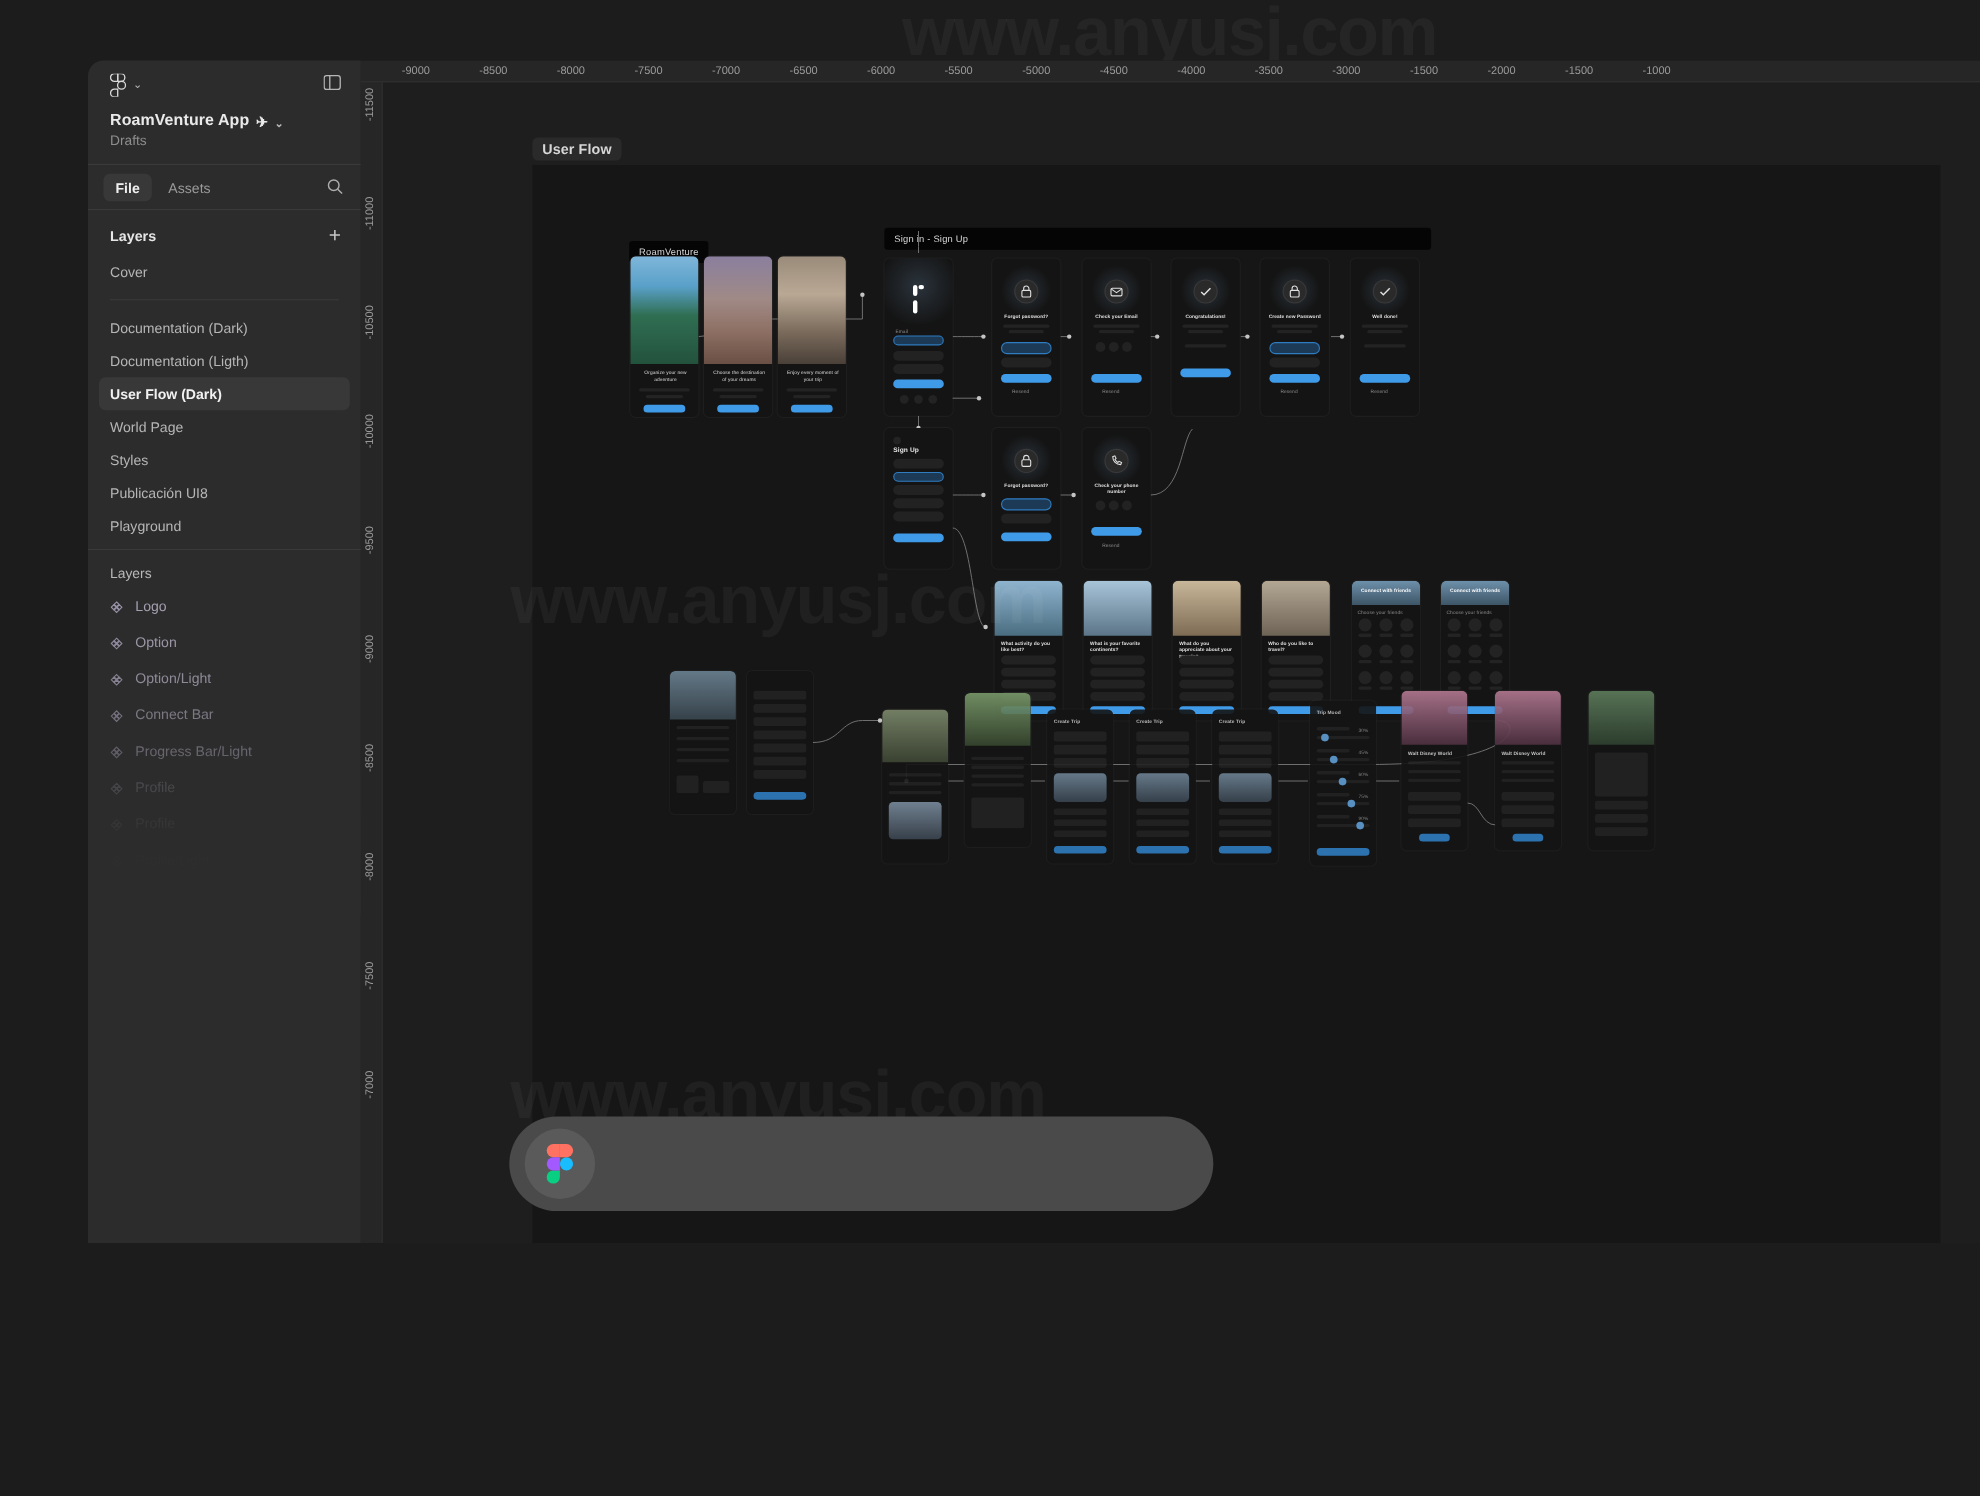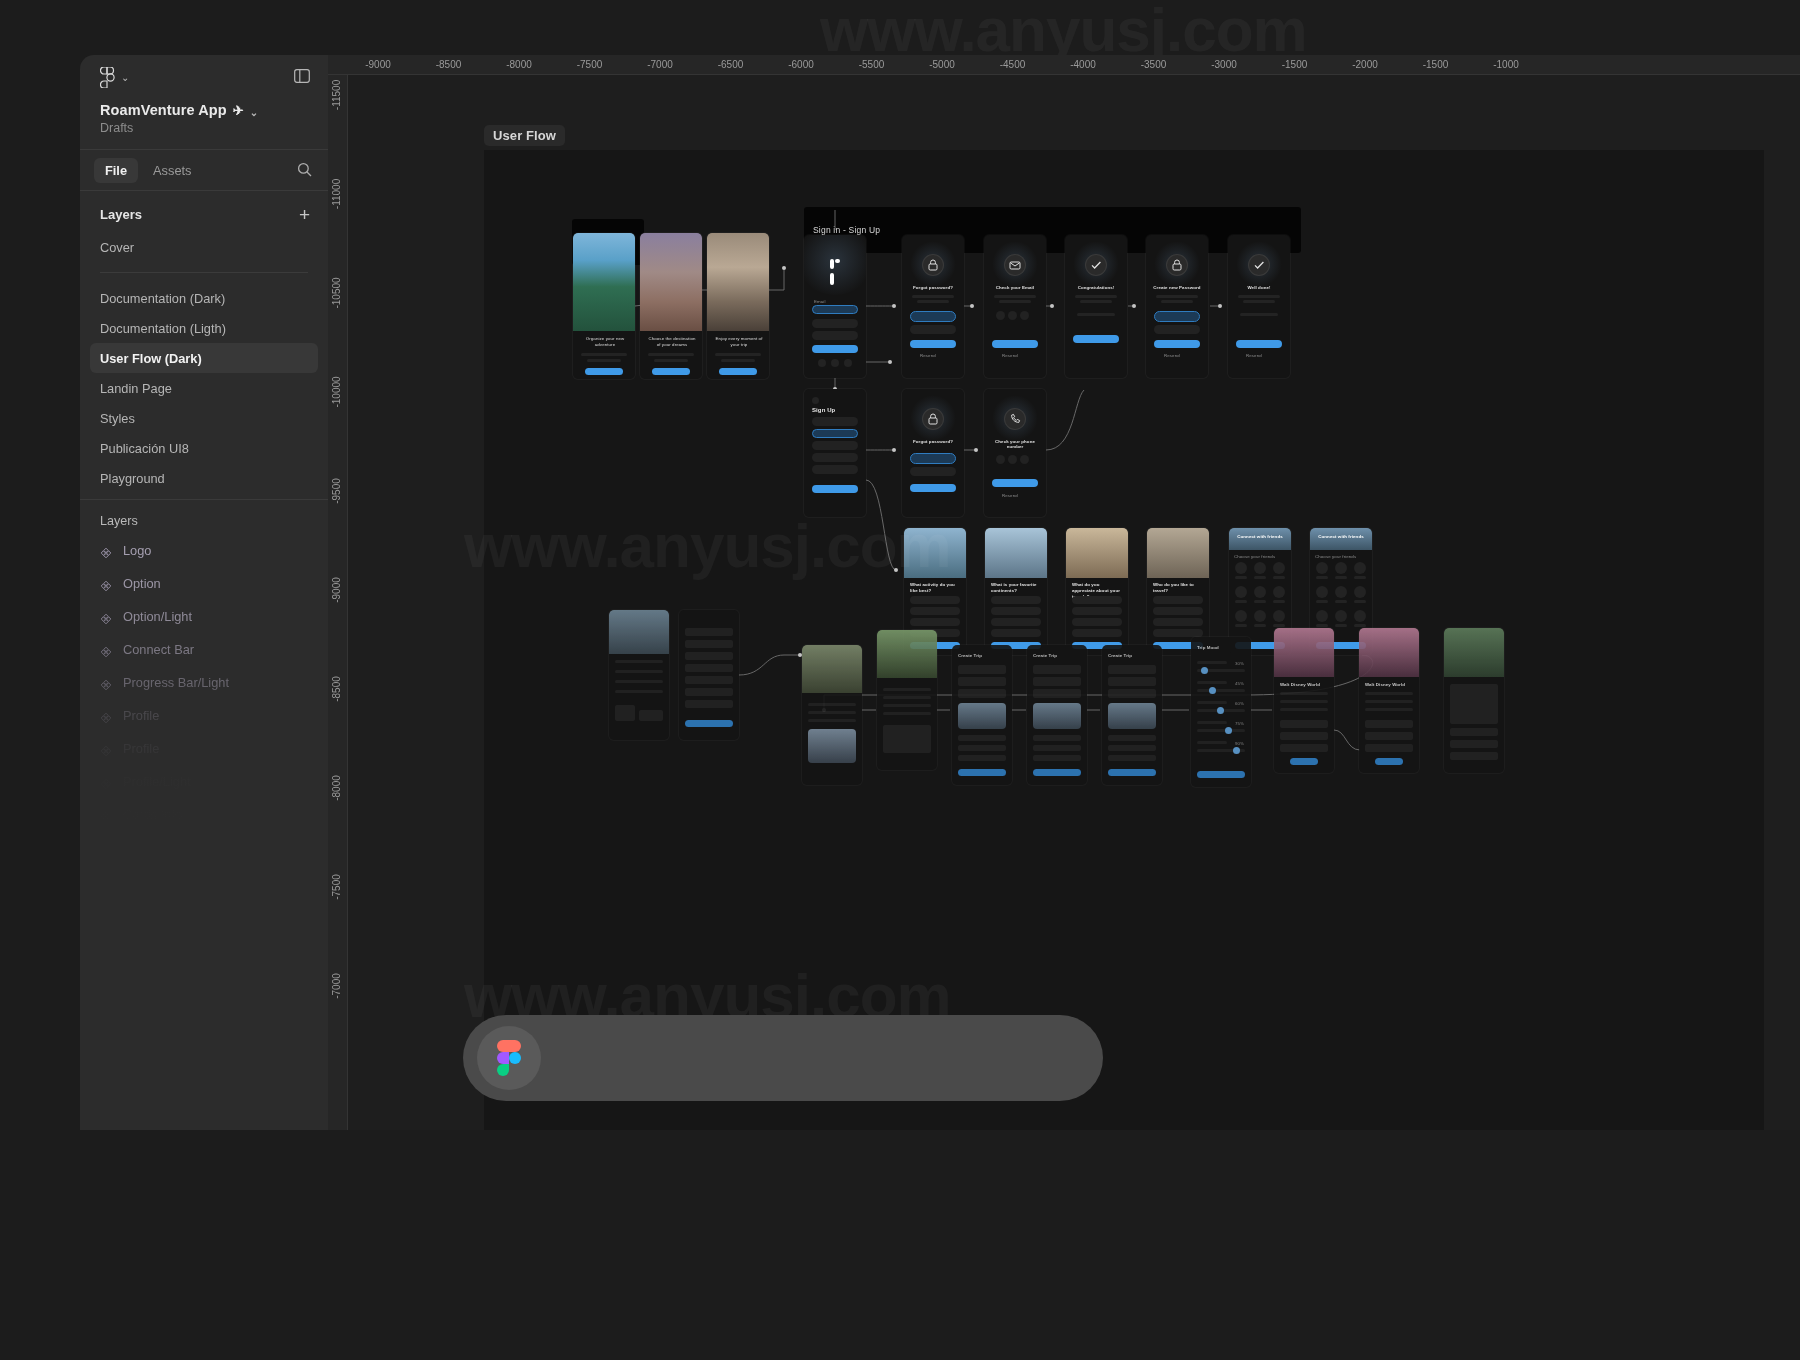--- a/index.html
+++ b/index.html
@@ -140,21 +140,21 @@
   .board-tab {
     position: absolute; left: 136px; top: 50px;
     font-size: 13px; color: #d7d7d7; font-weight: 600;
     background: #2a2a2a; padding: 3px 9px; border-radius: 5px;
     letter-spacing: .1px;
   }
 
   
   .grp-label {
     position: absolute; background: #050505; color: #d8d8d8;
-    font-size: 8.5px; padding: 18px 9px; border-radius: 3px;
+    font-size: 8.5px; padding: 5px 9px; border-radius: 3px;
     letter-spacing: .2px;
   }
 
   .screen {
     position: absolute; background: #141414; border-radius: 5px;
     overflow: hidden; box-shadow: 0 0 0 1px rgba(255,255,255,.035);
   }
   .ph {
     position: absolute; border-radius: 2px; background: #2b2b2b;
   }
@@ -252,21 +252,21 @@
     </div>
 
     <div class="page-list">
       <div class="page-item">Cover</div>
     </div>
     <div class="page-sep"></div>
     <div class="page-list" id="pages-rest">
         <div class="page-item">Documentation (Dark)</div>
         <div class="page-item">Documentation (Ligth)</div>
         <div class="page-item active">User Flow (Dark)</div>
-        <div class="page-item">Landin Page</div>
+        <div class="page-item">World Page</div>
         <div class="page-item">Styles</div>
         <div class="page-item">Publicación UI8</div>
         <div class="page-item">Playground</div>
       </div>
 
     <div class="layers-head">Layers</div>
     <div class="layer-list" id="layer-list">
       <div class="layer-item" style="opacity: 1;">
           <span class="comp-ic"><svg width="12" height="12" viewBox="0 0 12 12" fill="none" stroke="#9a93a8" stroke-width="1">
               <path d="M6 1.2 8.2 3.4 6 5.6 3.8 3.4z"></path>

